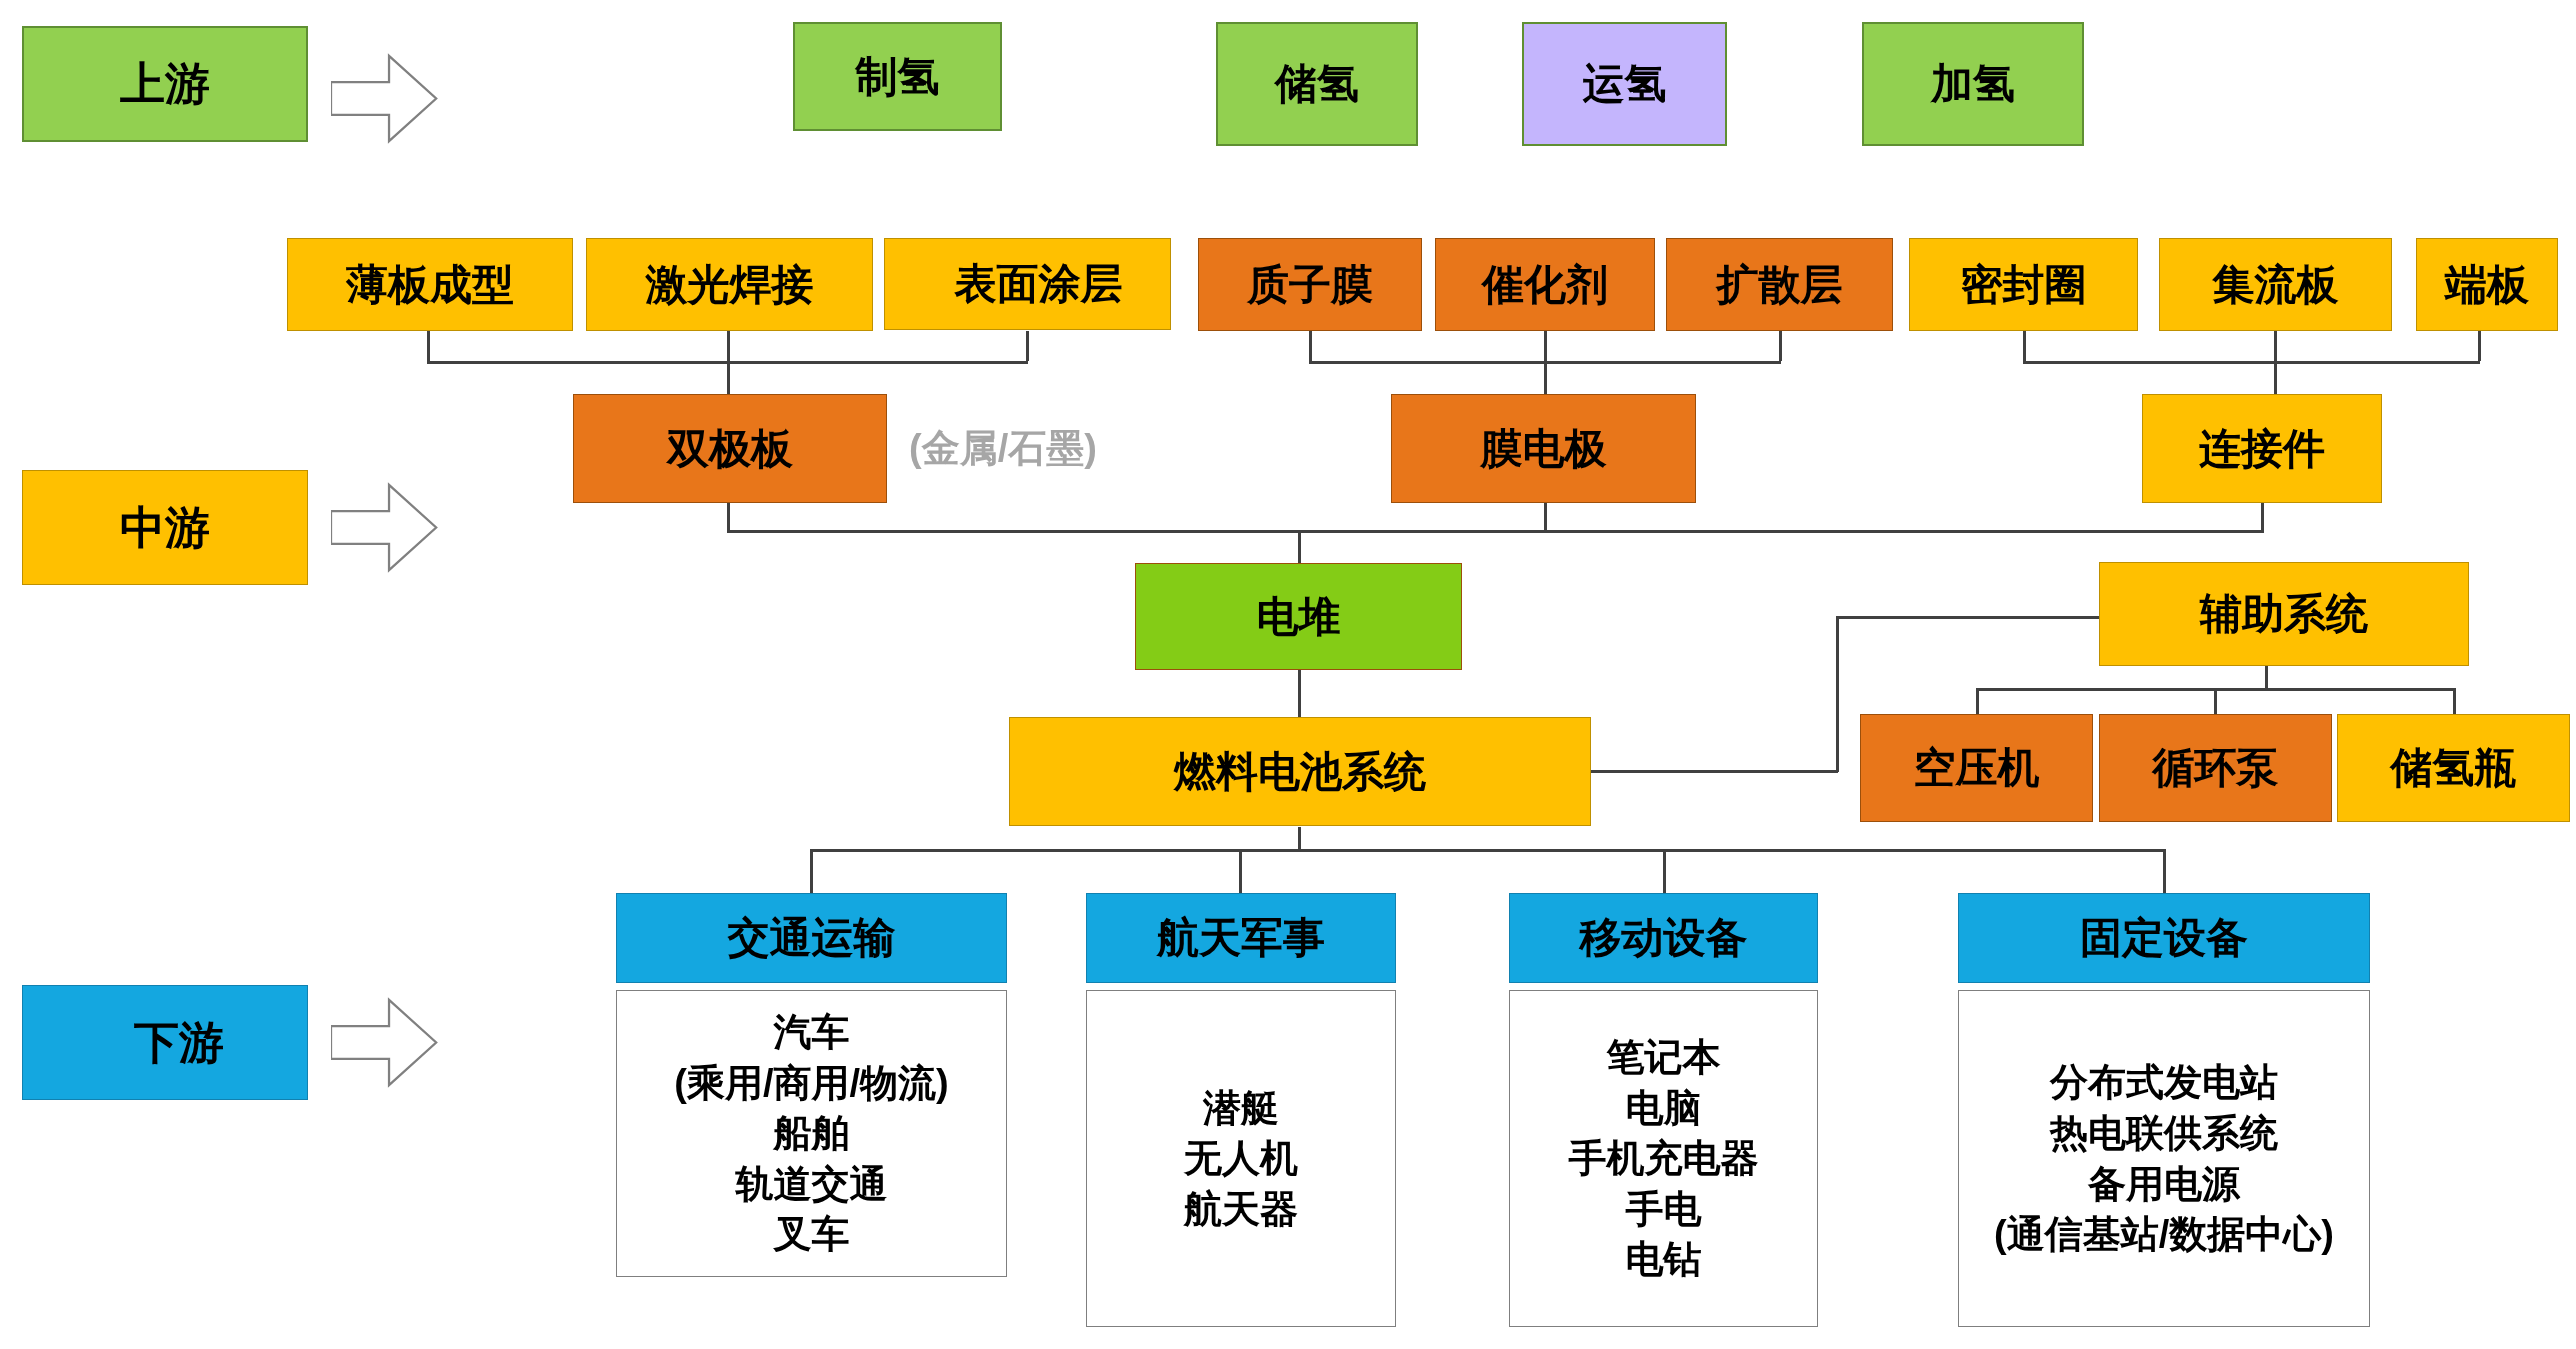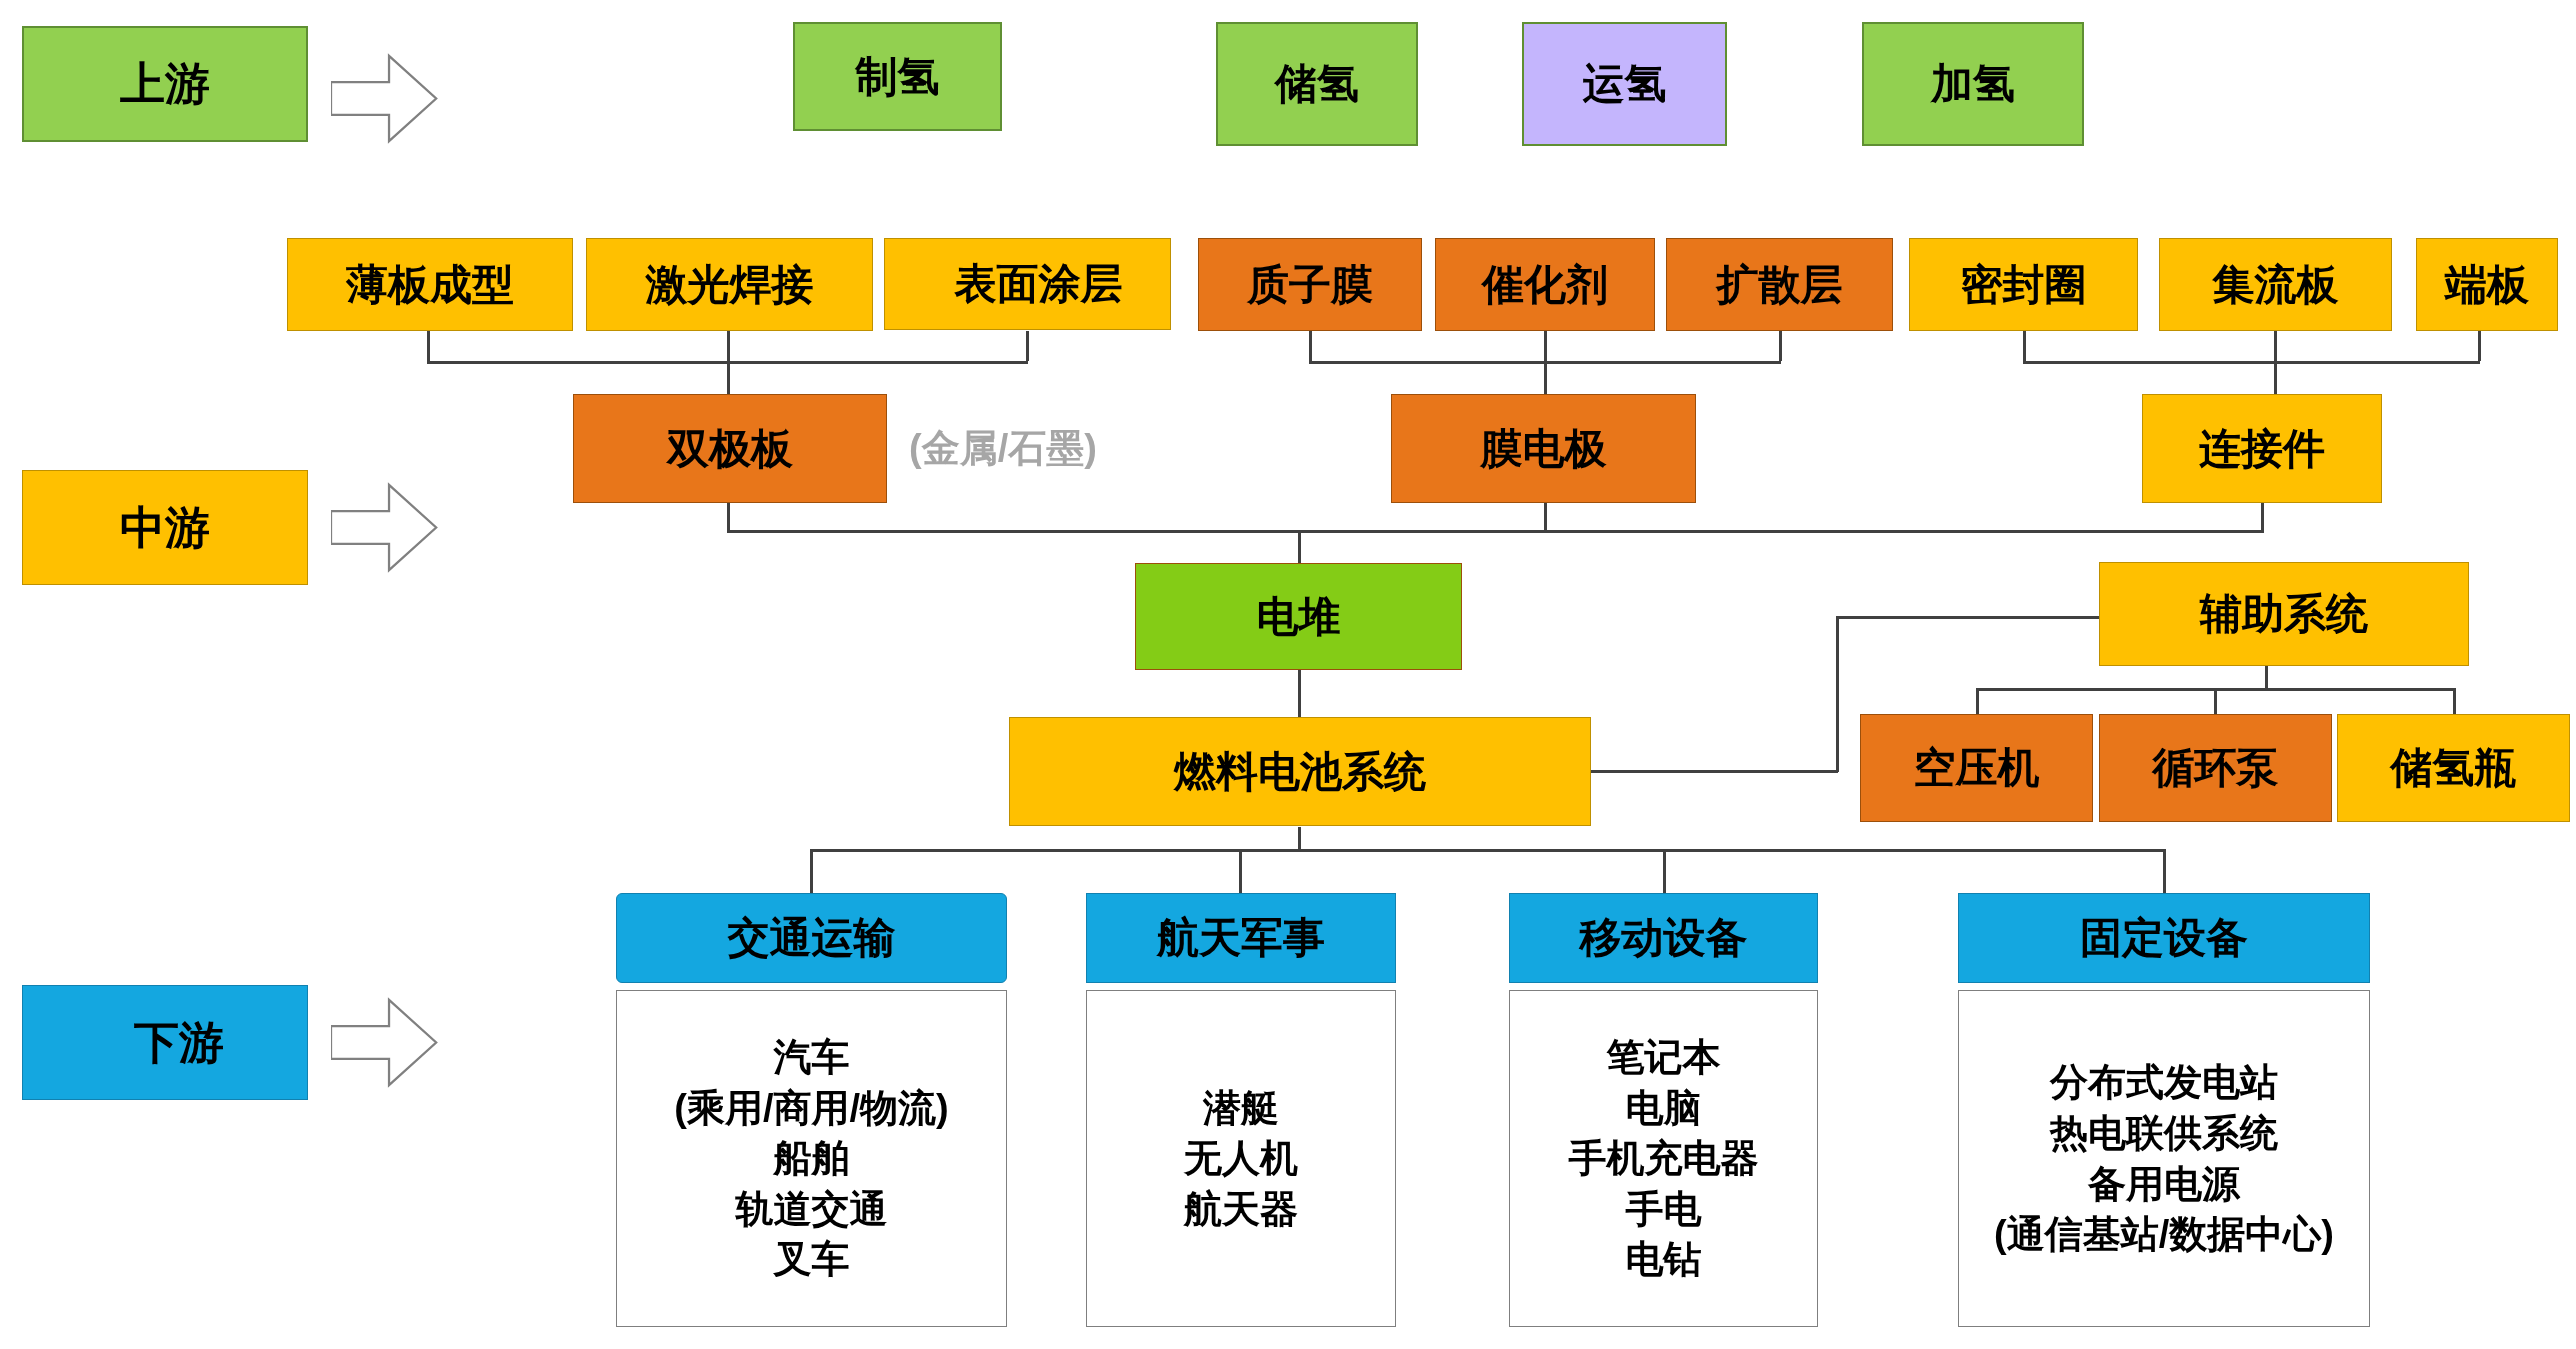--- a/index.html
+++ b/index.html
@@ -71,26 +71,26 @@
   <div class="box sz-node yellow" style="left: 2142px; top: 394px; width: 240px; height: 109px; background-color: rgb(255, 192, 0);">连接件</div>
 
   <div class="box sz-node orange" style="left: 1135px; top: 563px; width: 327px; height: 107px; background-color: #84cc16;">电堆</div>
   <div class="box sz-node yellow" style="left: 2099px; top: 562px; width: 370px; height: 104px; background-color: rgb(255, 192, 0);">辅助系统</div>
   <div class="box sz-node yellow" style="left: 1009px; top: 717px; width: 582px; height: 109px; background-color: rgb(255, 192, 0);">燃料电池系统</div>
 
   <div class="box sz-node orange" style="left: 1860px; top: 714px; width: 233px; height: 108px; background-color: rgb(232, 118, 26);">空压机</div>
   <div class="box sz-node orange" style="left: 2099px; top: 714px; width: 233px; height: 108px; background-color: rgb(232, 118, 26);">循环泵</div>
   <div class="box sz-node yellow" style="left: 2337px; top: 714px; width: 233px; height: 108px; background-color: rgb(255, 192, 0);">储氢瓶</div>
 
-  <div class="box sz-node blue" style="left: 616px; top: 893px; width: 391px; height: 90px; background-color: rgb(20, 167, 224); border-radius: 6px;">交通运输</div>
+  <div class="box sz-node blue" style="left: 616px; top: 893px; width: 391px; height: 90px; background-color: rgb(20, 167, 224);">交通运输</div>
   <div class="box sz-node blue" style="left: 1086px; top: 893px; width: 310px; height: 90px; background-color: rgb(20, 167, 224);">航天军事</div>
   <div class="box sz-node blue" style="left: 1509px; top: 893px; width: 309px; height: 90px; background-color: rgb(20, 167, 224);">移动设备</div>
   <div class="box sz-node blue" style="left: 1958px; top: 893px; width: 412px; height: 90px; background-color: rgb(20, 167, 224);">固定设备</div>
 
-  <div class="white-box" style="left:616px;top:990px;width:391px;height:337px;">
+  <div class="white-box" style="left:616px;top:990px;width:391px;height:287px;">
     <span>汽车</span>
     <span>(乘用/商用/物流)</span>
     <span>船舶</span>
     <span>轨道交通</span>
     <span>叉车</span>
   </div>
   <div class="white-box" style="left:1086px;top:990px;width:310px;height:337px;">
     <span>潜艇</span>
     <span>无人机</span>
     <span>航天器</span>

